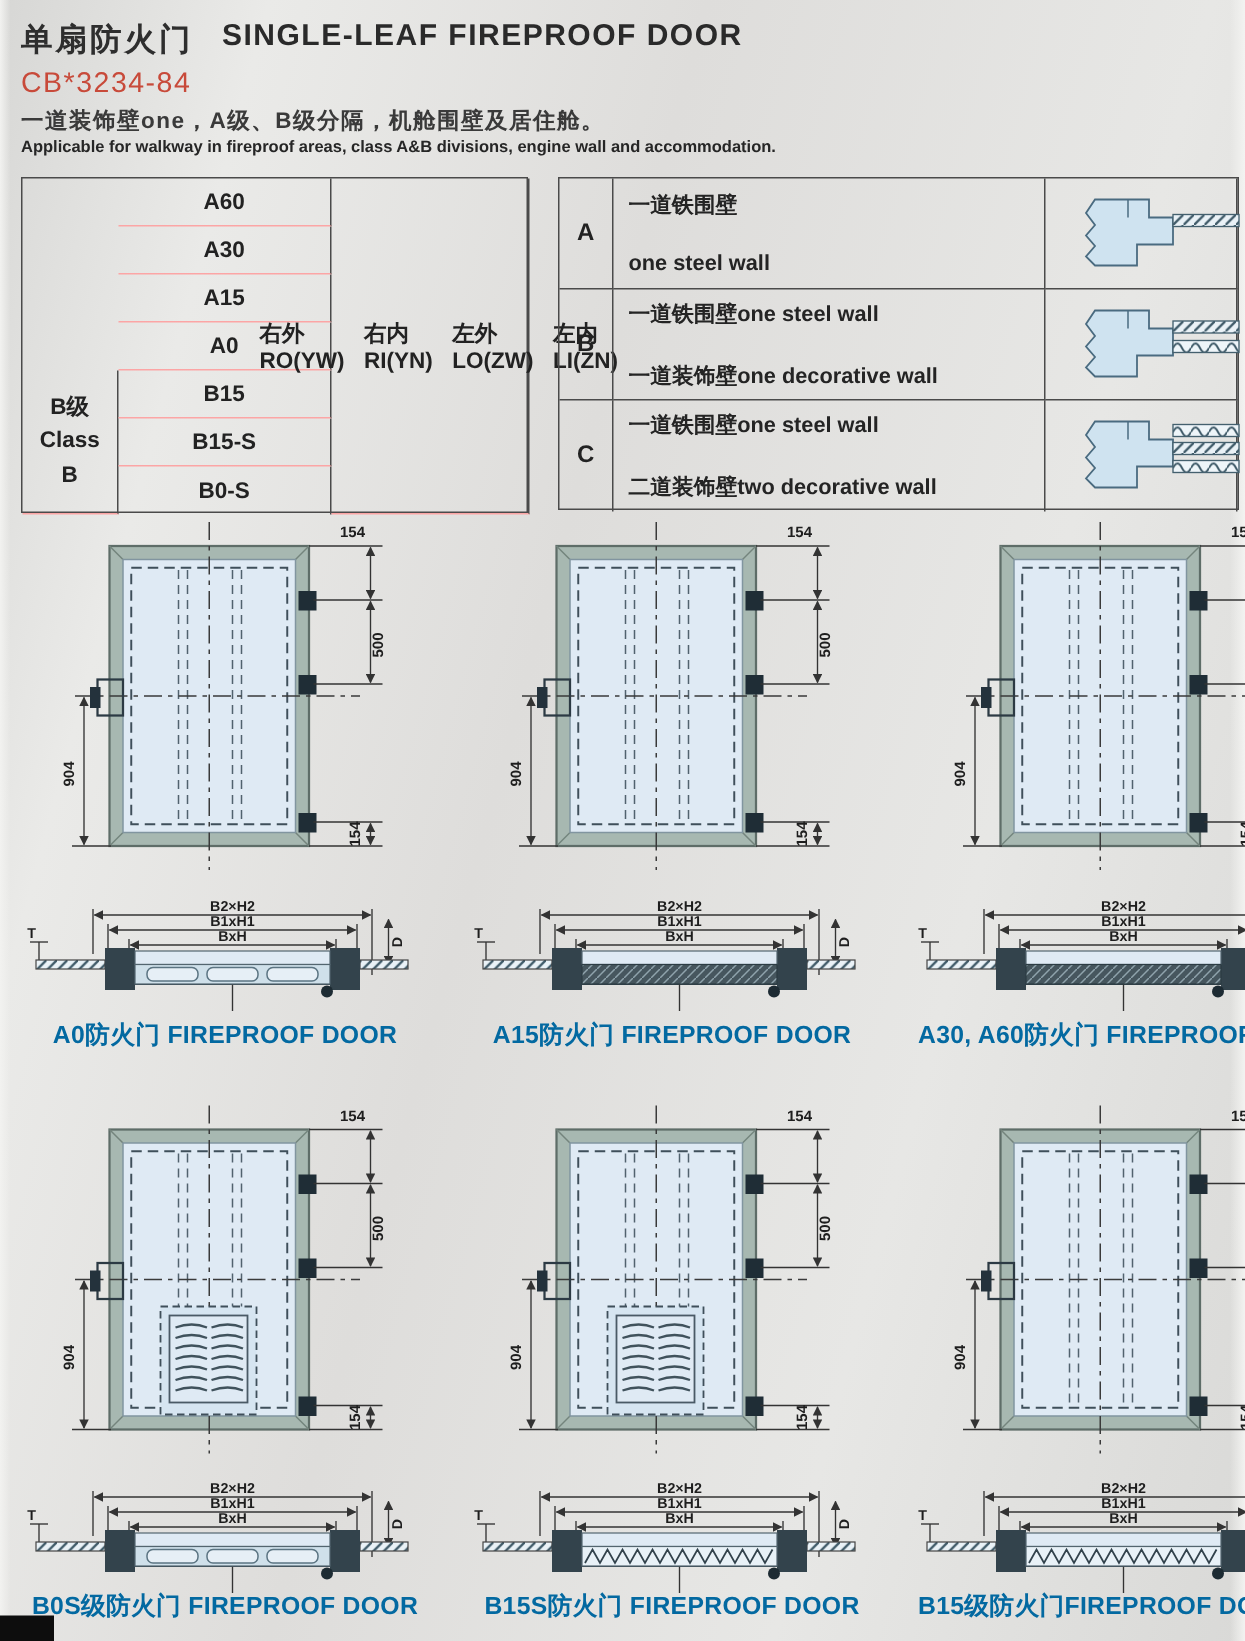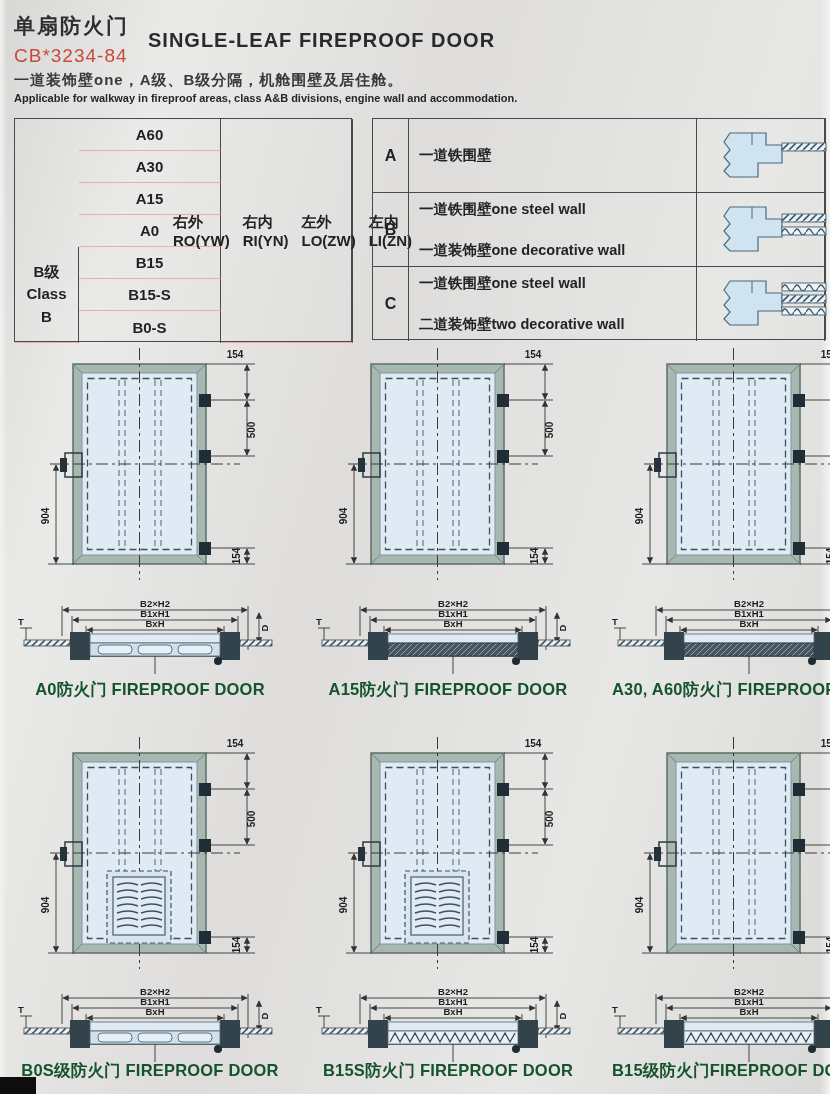--- a/index.html
+++ b/index.html
@@ -3,21 +3,21 @@
 <meta charset="utf-8">
 <style>
   html,body{margin:0;padding:0;}
   body{
     width:830px;height:1094px;position:relative;overflow:hidden;
     background:linear-gradient(105deg,#d7d7d5 0%,#eaeae8 16%,#dedddb 42%,#e7e7e5 72%,#d9d9d7 100%);
     font-family:"Liberation Sans",sans-serif;color:#222;
   }
   .abs{position:absolute;}
   .title-cn{left:14px;top:12px;font-size:21px;font-weight:bold;color:#2e2e2e;letter-spacing:2px;}
-  .title-en{left:148px;top:29px;font-size:20px;font-weight:bold;color:#2a2a2a;letter-spacing:1px;}
+  .title-en{left:148px;top:13px;font-size:20px;font-weight:bold;color:#2a2a2a;letter-spacing:1px;}
   .std{left:14px;top:45px;font-size:19px;font-weight:normal;color:#c84a3a;letter-spacing:1px;}
   .desc-cn{left:14px;top:71px;font-size:15px;font-weight:bold;color:#3a3a3a;letter-spacing:1px;}
   .desc-en{left:14px;top:92px;font-size:11px;font-weight:600;color:#262626;text-align:center;}
 
   
   .ctable{left:14px;top:118px;width:338px;height:224px;display:grid;
     grid-template-columns:64px 142px 132px;grid-auto-rows:32px;
     border:1.4px solid #4a4a4a;box-sizing:border-box;}
   .ctable>div{border-right:1px solid #4a4a4a;border-bottom:1px solid #fca5a5;
     display:flex;align-items:center;justify-content:center;font-size:15px;font-weight:600;color:#222;box-sizing:border-box;}
@@ -38,21 +38,21 @@
   .wt-desc{display:flex;flex-direction:column;justify-content:center;gap:22px;padding-left:10px;
     font-size:14.5px;font-weight:600;color:#242424;}
   .wt-diag{display:flex;align-items:center;justify-content:center;border-right:none;}
   .wtable .rlast{border-bottom:none;}
 
   svg{overflow:visible;}
   .front{position:absolute;width:250px;height:240px;}
   .section{position:absolute;width:270px;height:78px;}
   .dim{font-size:10px;font-weight:bold;fill:#1e1e1e;font-family:"Liberation Sans",sans-serif;}
   .slabel{font-size:9.5px;font-weight:bold;fill:#1e1e1e;font-family:"Liberation Sans",sans-serif;}
-  .caption{position:absolute;font-size:16.5px;font-weight:bold;color:#14532d;white-space:nowrap;letter-spacing:0.2px;}
+  .caption{position:absolute;font-size:16.5px;font-weight:bold;color:#0369a1;white-space:nowrap;letter-spacing:0.2px;}
   .cap-c{width:280px;text-align:center;}
 
   .scan-left{left:0;top:0;width:7px;height:100%;background:linear-gradient(90deg,#f2f2f0,rgba(242,242,240,0));}
   .scan-right{right:0;top:0;width:10px;height:100%;background:linear-gradient(270deg,#f3f3f1,rgba(243,243,241,0));}
   .scan-black{left:0;top:1077px;width:36px;height:17px;background:#0d0d0d;}
 </style>
 </head>
 <body>
 
 <svg width="0" height="0" style="position:absolute" aria-hidden="true">
@@ -209,20 +209,21 @@
     <span>右内 RI(YN)</span>
     <span>左外 LO(ZW)</span>
     <span>左内 LI(ZN)</span>
   </div>
 </div>
 
 <div class="abs wtable">
   <div class="wt-letter">A</div>
   <div class="wt-desc">
     <span>一道铁围壁</span>
+    <span>one steel wall</span>
   </div>
   <div class="wt-diag">
     <svg width="130" height="58" viewBox="0 0 130 58">
       <use href="#wd-profile"></use>
       <use href="#strip-steel" transform="translate(86,16)"></use>
     </svg>
   </div>
   <div class="wt-letter">B</div>
   <div class="wt-desc">
     <span>一道铁围壁one steel wall</span>

